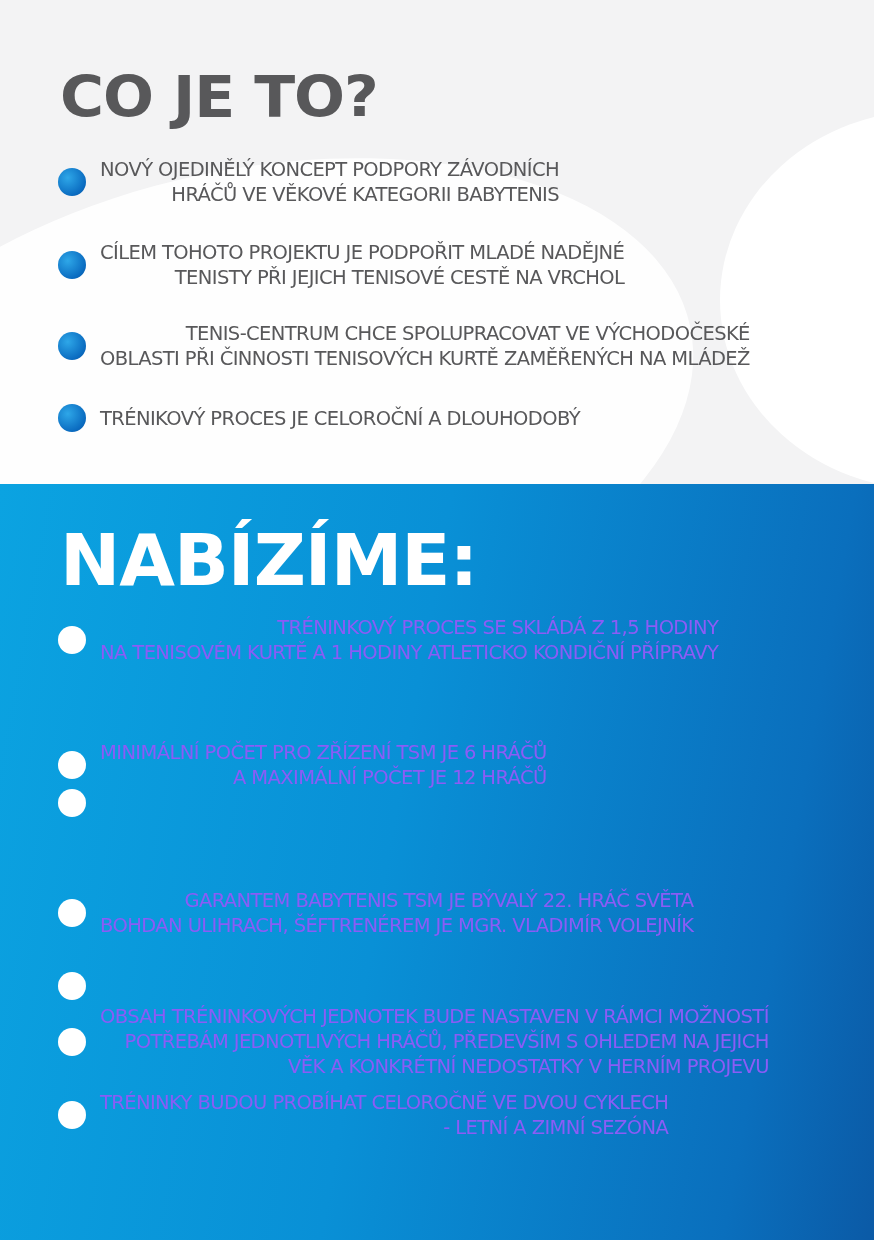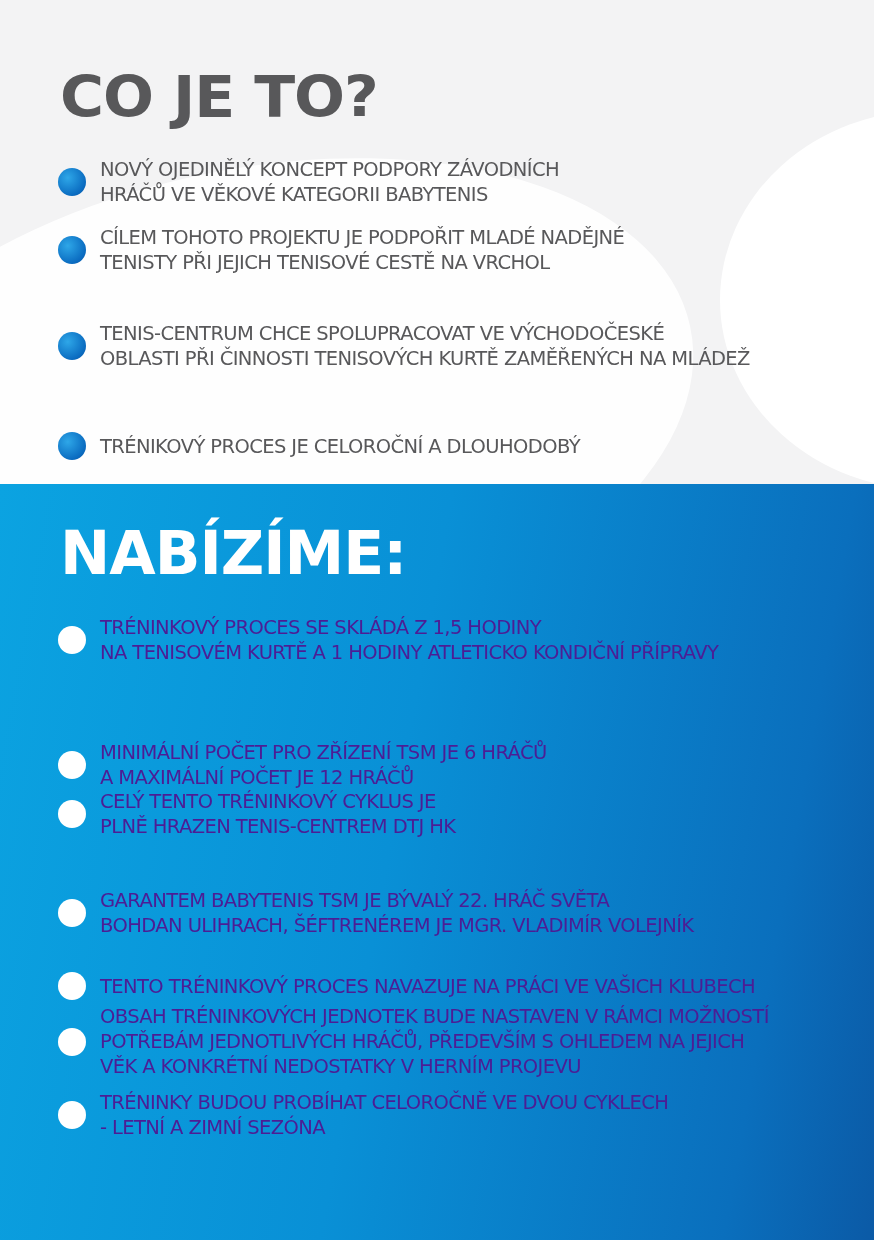--- a/index.html
+++ b/index.html
@@ -4,85 +4,82 @@
 <style>
   html, body { margin: 0; padding: 0; }
   body { width: 874px; height: 1240px; position: relative; overflow: hidden; font-family: "Liberation Sans", "DejaVu Sans", sans-serif; }
   .top { position: absolute; left: 0; top: 0; width: 874px; height: 484px; background: #f3f3f4; overflow: hidden; }
   .top .swoosh { position: absolute; border-radius: 50%; background: #ffffff; }
   .top .s1 { left: -200px; top: 170px; width: 900px; height: 500px; opacity: .9; transform: rotate(-12deg); }
   .top .s2 { left: 720px; top: 110px; width: 420px; height: 380px; }
   .bottom { position: absolute; left: 0; top: 484px; width: 874px; height: 756px; background: linear-gradient(100deg, #0ba3e1 0%, #0990d6 45%, #0a6fbd 85%, #0b5aa6 100%); }
   .h1 { position: absolute; left: 60px; font-family: "DejaVu Sans", sans-serif; font-weight: 900; letter-spacing: -1px; margin: 0; }
   .h1.dark { top: 62px; font-size: 60px; color: #58585a; transform: scaleY(0.95); }
-  .h1.light { top: 518px; font-size: 60px; color: #ffffff; }
+  .h1.light { top: 518px; font-size: 72px; color: #ffffff; }
   .item { position: absolute; left: 58px; display: flex; align-items: center; }
   .bullet { width: 28px; height: 28px; border-radius: 50%; flex: none; margin-right: 14px; }
   .bullet.blue { background: radial-gradient(circle at 35% 35%, #2ea7e8, #0a6bc0 70%, #084f99); }
   .bullet.white { background: #ffffff; }
-  .txt { font-family: "DejaVu Sans", sans-serif; font-size: 19.5px; line-height: 25px; white-space: pre-line; letter-spacing: -0.6px; }
+  .txt { font-family: "DejaVu Sans", sans-serif; font-size: 19.5px; line-height: 25px; white-space: pre-line; letter-spacing: -0.6px; text-align: right; }
   .txt.dark { color: #58585a; }
-  .txt.light { color: #4c1d95; }
+  .txt.light { color: #8b5cf6; }
 </style>
 </head>
 <body>
 
 <div class="top">
   <div class="swoosh s1"></div>
   <div class="swoosh s2"></div>
 </div>
 <div class="bottom"></div>
 
 <h1 class="h1 dark">CO JE TO?</h1>
 
 <div class="item" style="top:157px">
   <span class="bullet blue"></span>
   <span class="txt dark">NOVÝ OJEDINĚLÝ KONCEPT PODPORY ZÁVODNÍCH
 HRÁČŮ VE VĚKOVÉ KATEGORII BABYTENIS</span>
 </div>
-<div class="item" style="top:225px">
+<div class="item" style="top:240px">
   <span class="bullet blue"></span>
   <span class="txt dark">CÍLEM TOHOTO PROJEKTU JE PODPOŘIT MLADÉ NADĚJNÉ
 TENISTY PŘI JEJICH TENISOVÉ CESTĚ NA VRCHOL</span>
 </div>
 <div class="item" style="top:321px">
   <span class="bullet blue"></span>
   <span class="txt dark">TENIS-CENTRUM CHCE SPOLUPRACOVAT VE VÝCHODOČESKÉ
 OBLASTI PŘI ČINNOSTI TENISOVÝCH KURTĚ ZAMĚŘENÝCH NA MLÁDEŽ</span>
 </div>
-<div class="item" style="top:432px">
+<div class="item" style="top:404px">
   <span class="bullet blue"></span>
   <span class="txt dark">TRÉNIKOVÝ PROCES JE CELOROČNÍ A DLOUHODOBÝ</span>
 </div>
 
 <h1 class="h1 light">NABÍZÍME:</h1>
 
 <div class="item" style="top:615px">
   <span class="bullet white"></span>
   <span class="txt light">TRÉNINKOVÝ PROCES SE SKLÁDÁ Z 1,5 HODINY
 NA TENISOVÉM KURTĚ A 1 HODINY ATLETICKO KONDIČNÍ PŘÍPRAVY</span>
 </div>
 <div class="item" style="top:740px">
   <span class="bullet white"></span>
   <span class="txt light">MINIMÁLNÍ POČET PRO ZŘÍZENÍ TSM JE 6 HRÁČŮ
 A MAXIMÁLNÍ POČET JE 12 HRÁČŮ</span>
 </div>
 <div class="item" style="top:789px">
   <span class="bullet white"></span>
-  <span class="txt light">CELÝ TENTO TRÉNINKOVÝ CYKLUS JE
-PLNĚ HRAZEN TENIS-CENTREM DTJ HK</span>
 </div>
 <div class="item" style="top:888px">
   <span class="bullet white"></span>
   <span class="txt light">GARANTEM BABYTENIS TSM JE BÝVALÝ 22. HRÁČ SVĚTA
 BOHDAN ULIHRACH, ŠÉFTRENÉREM JE MGR. VLADIMÍR VOLEJNÍK</span>
 </div>
 <div class="item" style="top:972px">
   <span class="bullet white"></span>
-  <span class="txt light">TENTO TRÉNINKOVÝ PROCES NAVAZUJE NA PRÁCI VE VAŠICH KLUBECH</span>
 </div>
 <div class="item" style="top:1004px">
   <span class="bullet white"></span>
   <span class="txt light">OBSAH TRÉNINKOVÝCH JEDNOTEK BUDE NASTAVEN V RÁMCI MOŽNOSTÍ
 POTŘEBÁM JEDNOTLIVÝCH HRÁČŮ, PŘEDEVŠÍM S OHLEDEM NA JEJICH
 VĚK A KONKRÉTNÍ NEDOSTATKY V HERNÍM PROJEVU</span>
 </div>
 <div class="item" style="top:1090px">
   <span class="bullet white"></span>
   <span class="txt light">TRÉNINKY BUDOU PROBÍHAT CELOROČNĚ VE DVOU CYKLECH

